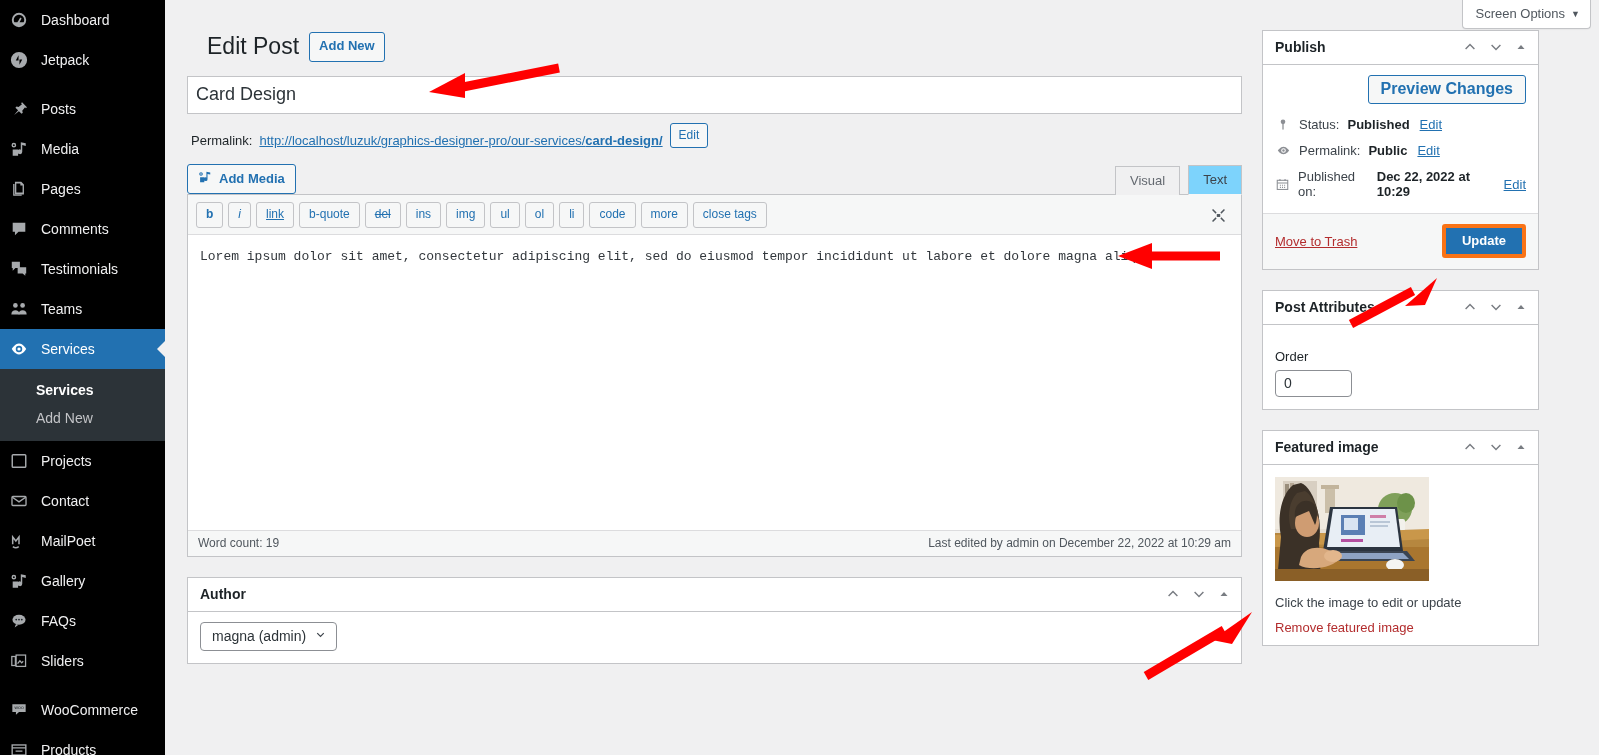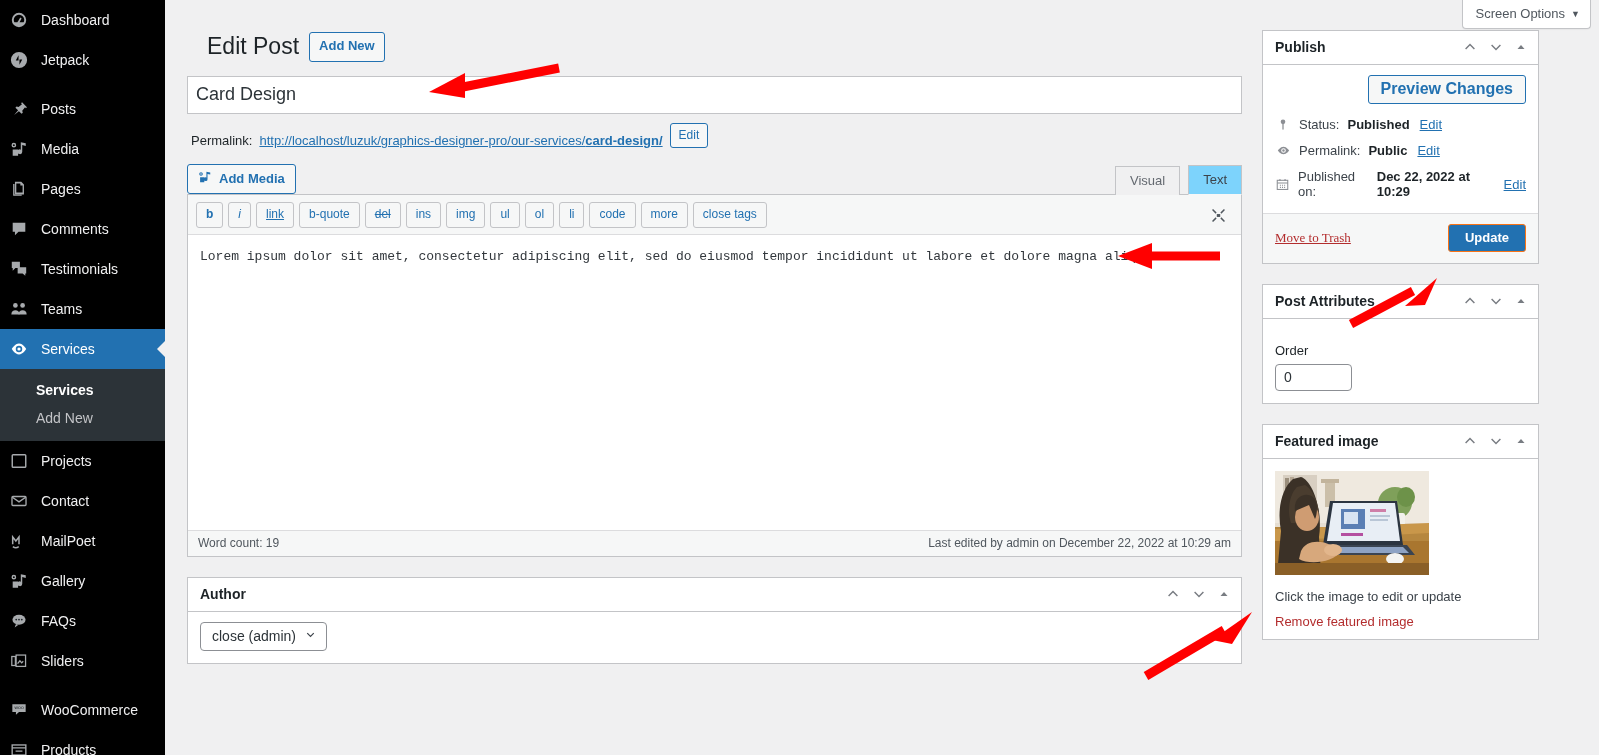--- a/index.html
+++ b/index.html
@@ -180,23 +180,23 @@
     font-size: 13px; color: #3c434a; padding: 5px 0 6px;
   }
   .misc-ico { color: #8c8f94; width: 16px; display: flex; align-items: center; justify-content: center; }
   .misc-item b { font-weight: 700; color: #1d2327; }
   .misc-item .lnk { color: #2271b1; text-decoration: underline; cursor: pointer; margin-left: 2px; }
   .publish-actions {
     border-top: 1px solid #dcdcde; background: #f6f7f7;
     display: flex; align-items: center; justify-content: space-between;
     padding: 10px 12px 11px;
   }
-  .trash-link { color: #b32d2e; font-size: 13px; text-decoration: underline; cursor: pointer; font-family: Liberation Serif, serif; }
+  .trash-link { color: #b32d2e; font-size: 13px; text-decoration: underline; cursor: pointer; }
   .btn-primary {
-    background: #2271b1; border: 1px solid #f97316; color: #fff;
+    background: #2271b1; border: 4px solid #f97316; color: #fff;
     font-size: 13px; font-weight: 600; padding: 5px 16px 6px;
     border-radius: 3px; cursor: pointer;
   }
 
   
   .field-label { font-size: 13px; color: #1d2327; margin: 14px 0 6px; }
   .num-input {
     width: 77px; border: 1px solid #8c8f94; border-radius: 4px;
     padding: 4px 8px 5px; font-size: 14px; color: #2c3338;
     font-family: "Liberation Sans", sans-serif; outline: none;
@@ -490,21 +490,21 @@
               </span>
               <span class="ctrl">
                 <svg width="14" height="14" viewBox="0 0 20 20" fill="#787c82">
                     <path d="M10 7l5 6H5z"></path>
                   </svg>
               </span>
             </span>
           </div>
           <div class="postbox-inside">
             <span class="select-box">
-              <span>close (admin)</span>
+              <span>magna (admin)</span>
               <span>
                 <svg width="13" height="13" viewBox="0 0 20 20" fill="none" stroke="#3c434a" stroke-width="1.9">
                     <path d="M5 7.8l5 5 5-5"></path>
                   </svg>
               </span>
             </span>
           </div>
         </div>
 
       </div>

